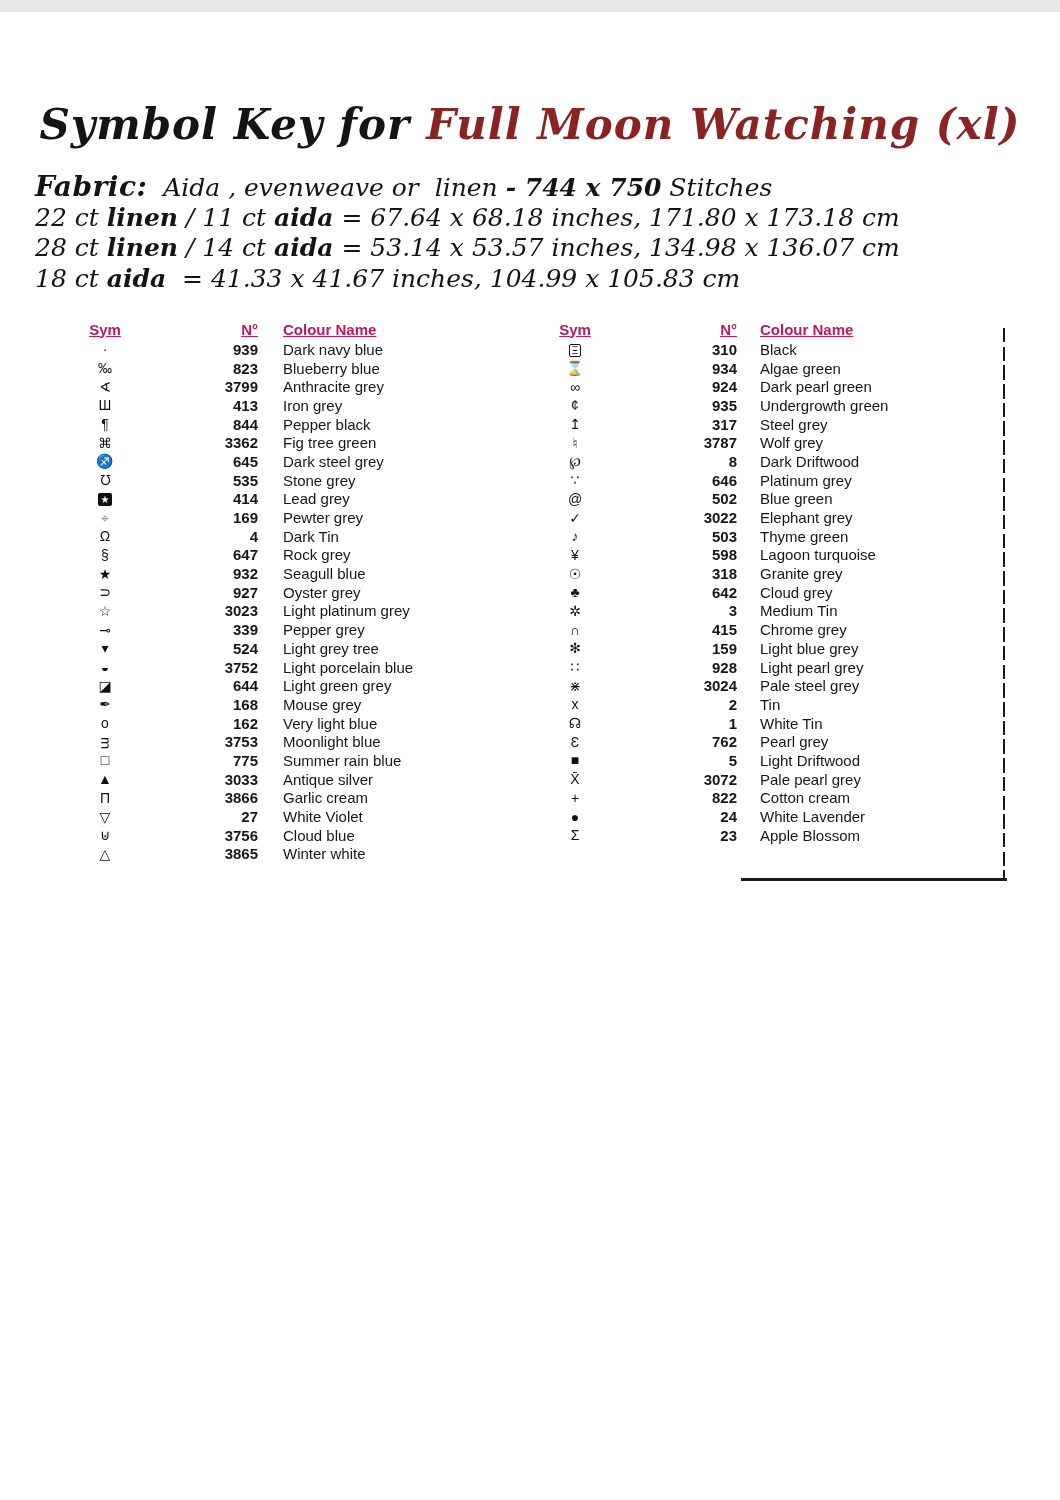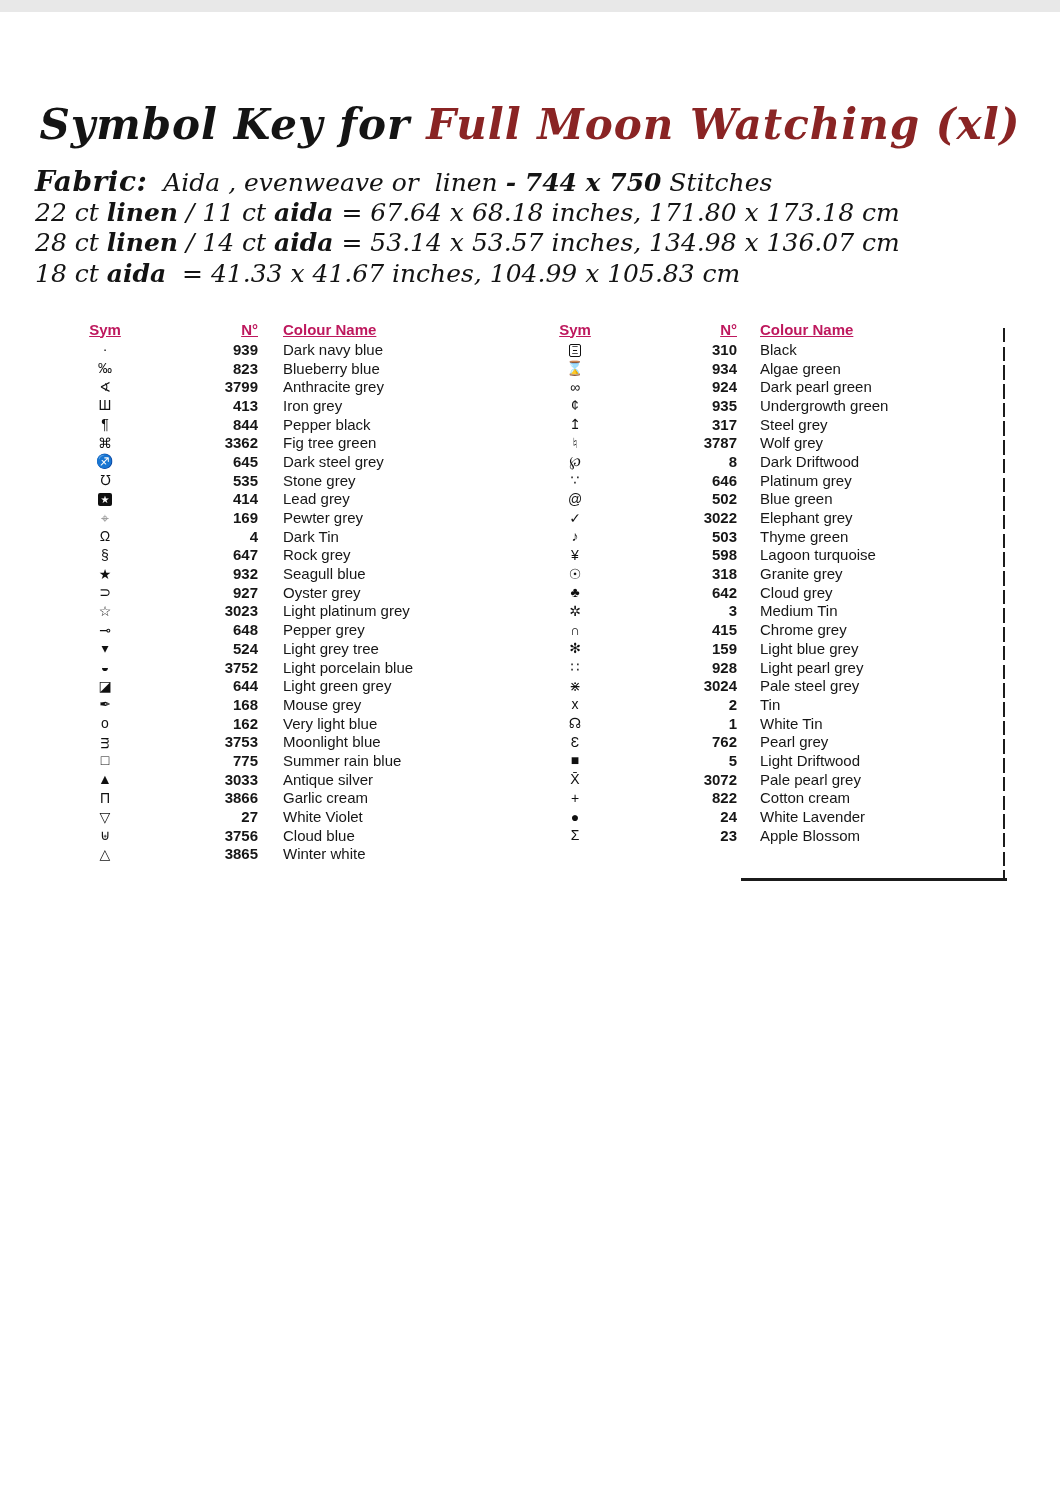--- a/index.html
+++ b/index.html
@@ -16,21 +16,21 @@
     font-size:42px;letter-spacing:1px;
   }
   .title .t-prefix{color:#141414;margin-right:16px;}
   .title .t-name{color:#8a2424;}
   
   .fabric{
     position:absolute;left:35px;top:154px;
     font-family:"DejaVu Serif",serif;font-style:italic;
     font-size:25px;color:#141414;
   }
-  .fline{height:30.5px;line-height:32px;white-space:pre;}
+  .fline{height:30.5px;line-height:41px;white-space:pre;}
   .fline .b{font-weight:700;}
   .fline .fabric-label{font-size:28px;font-weight:700;letter-spacing:.5px;}
   
   .ktable{position:absolute;top:306px;}
   .ktable.kleft{left:75px;}
   .ktable.kright{left:548px;}
   .t-row{display:flex;align-items:center;height:18.7px;}
   .t-head{height:22px;}
   .t-head .cell{font-weight:700;text-decoration:underline;font-size:15px;color:#be185d;}
   .c-sym{text-align:center;font-size:14px;color:#101010;line-height:1;}
@@ -149,21 +149,21 @@
           <span class="c-num">927</span>
           <span class="c-name">Oyster grey</span>
         </div>
         <div class="t-row">
           <span class="c-sym"><span>☆</span></span>
           <span class="c-num">3023</span>
           <span class="c-name">Light platinum grey</span>
         </div>
         <div class="t-row">
           <span class="c-sym"><span>⊸</span></span>
-          <span class="c-num">648</span>
+          <span class="c-num">339</span>
           <span class="c-name">Pepper grey</span>
         </div>
         <div class="t-row">
           <span class="c-sym"><span>▾</span></span>
           <span class="c-num">524</span>
           <span class="c-name">Light grey tree</span>
         </div>
         <div class="t-row">
           <span class="c-sym"><span>◒</span></span>
           <span class="c-num">3752</span>

